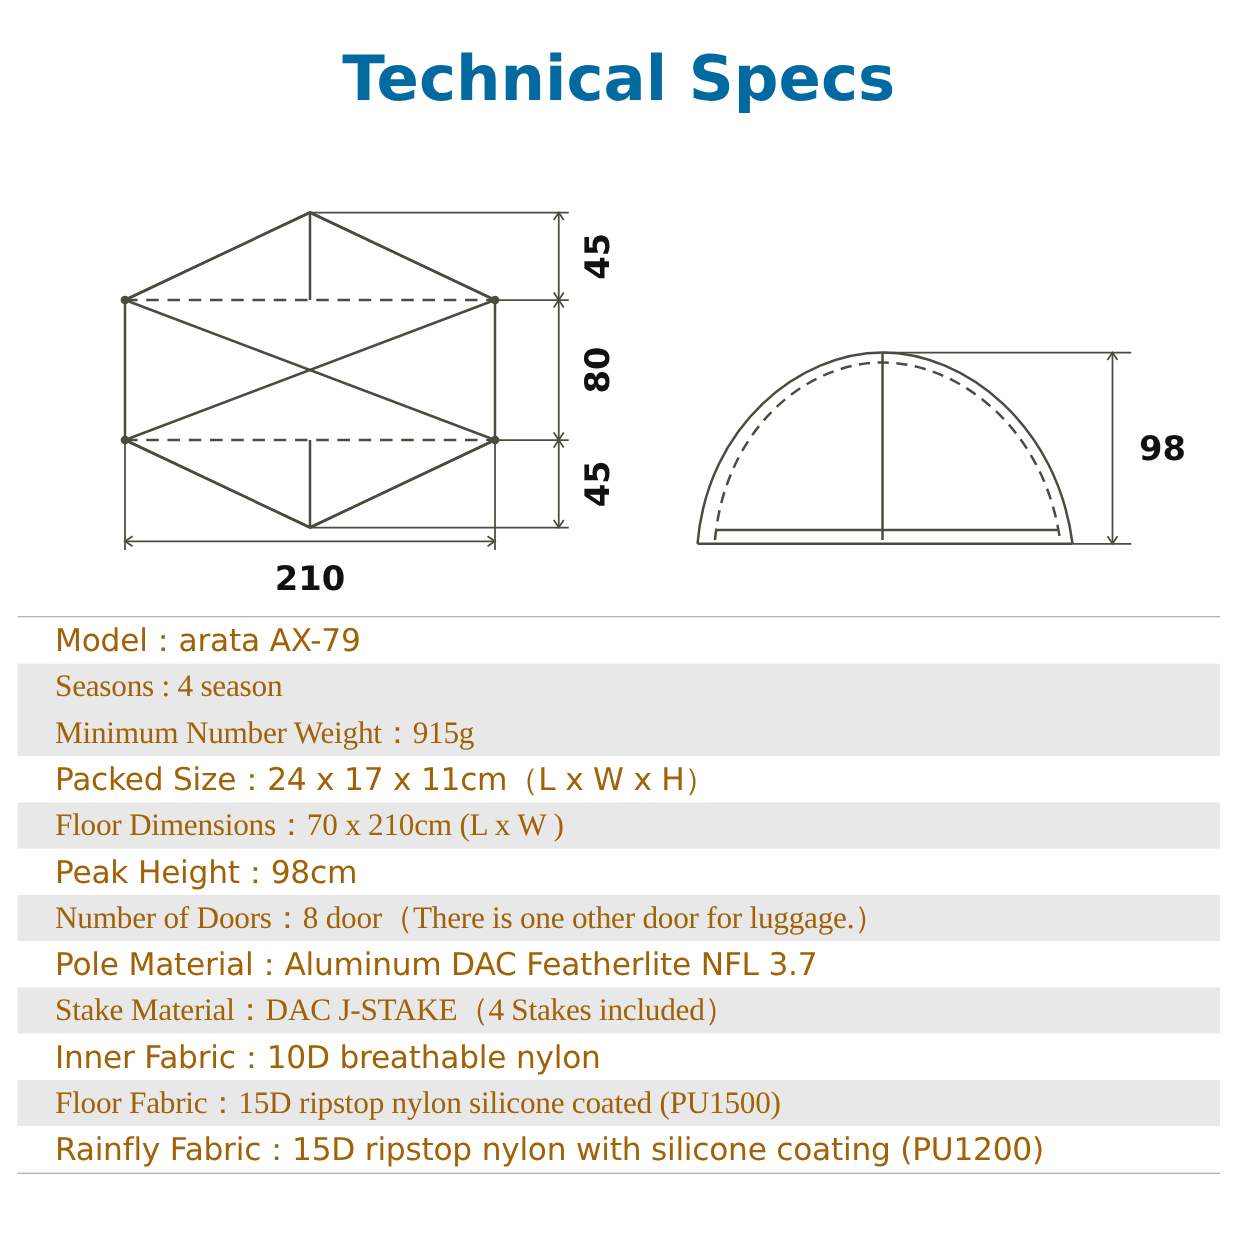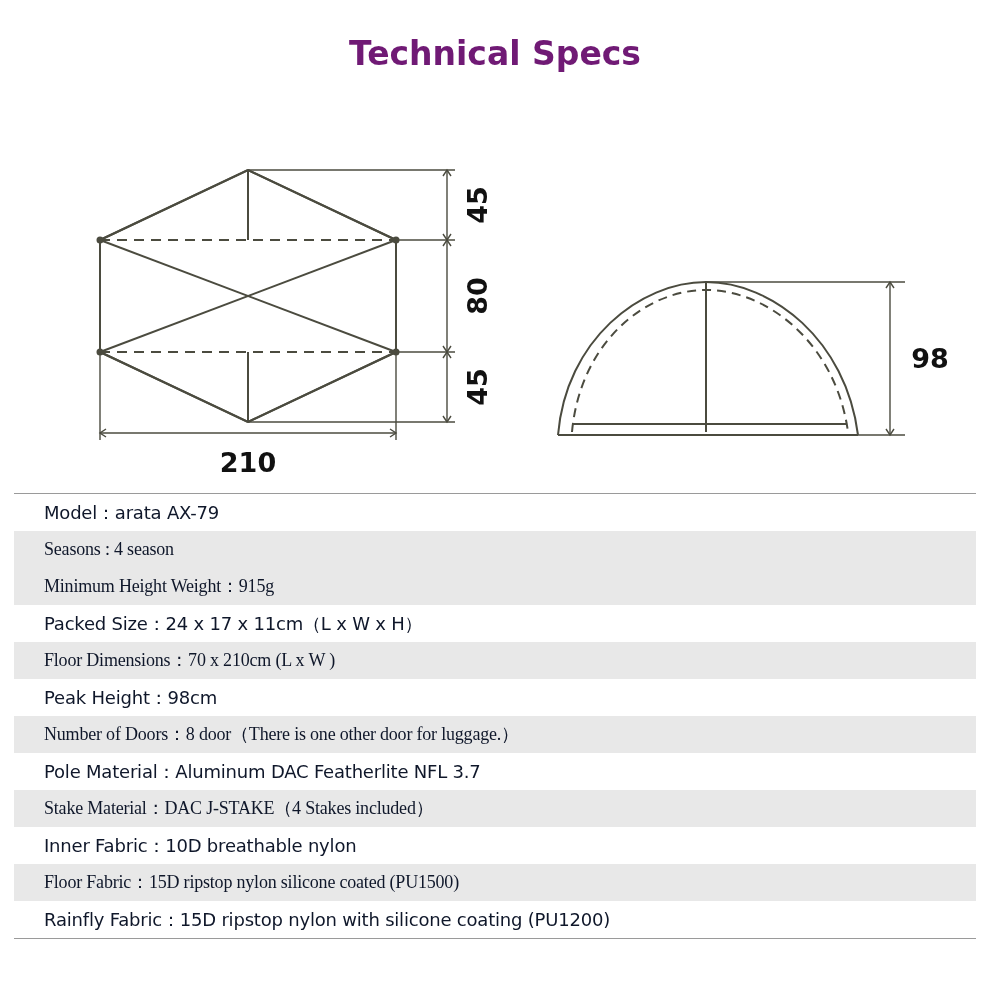--- a/index.html
+++ b/index.html
@@ -20,24 +20,24 @@
     height: 990px;
     position: relative;
     box-sizing: border-box;
   }
   .title {
     position: absolute;
     top: 34px;
     left: 0;
     width: 990px;
     text-align: center;
-    font-size: 33px;
+    font-size: 50px;
     font-weight: bold;
     letter-spacing: 0px;
-    color: #701a75;
+    color: #0369a1;
     font-family: "DejaVu Sans", sans-serif;
   }
   .diagram-area {
     position: absolute;
     top: 140px;
     left: 0;
     width: 990px;
     height: 350px;
   }
   .spec-table {
@@ -45,25 +45,25 @@
     left: 14px;
     top: 493px;
     width: 962px;
     border-top: 1px solid #9a9a9a;
     border-bottom: 1px solid #9a9a9a;
     box-sizing: border-box;
   }
   .spec-row {
     height: 37px;
     line-height: 37px;
-    font-size: 18px;
+    font-size: 25px;
     padding-left: 30px;
     box-sizing: border-box;
     white-space: nowrap;
-    color: #0f172a;
+    color: #a16207;
     letter-spacing: -0.2px;
   }
   .spec-row.shade-a { background: #ffffff; }
   .spec-row.shade-b { background: #e8e8e8; font-family: Liberation Serif, serif; }
   .dim-label {
     font-size: 27px;
     font-weight: bold;
     fill: #111111;
     font-family: "DejaVu Sans", sans-serif;
   }
@@ -145,21 +145,21 @@
         <path d="M886,289 L890,295 L894,289"></path>
       </g>
 
       <text class="dim-label" x="930" y="228" text-anchor="middle">98</text>
     </svg>
   </div>
 
   <div class="spec-table">
     <div class="spec-row shade-a">Model：arata AX-79</div>
     <div class="spec-row shade-b">Seasons : 4 season</div>
-    <div class="spec-row shade-b">Minimum Height Weight：915g</div>
+    <div class="spec-row shade-b">Minimum Number Weight：915g</div>
     <div class="spec-row shade-a">Packed Size：24 x 17 x 11cm（L x W x H）</div>
     <div class="spec-row shade-b">Floor Dimensions：70 x 210cm (L x W )</div>
     <div class="spec-row shade-a">Peak Height：98cm</div>
     <div class="spec-row shade-b">Number of Doors：8 door（There is one other door for luggage.）</div>
     <div class="spec-row shade-a">Pole Material：Aluminum DAC Featherlite NFL 3.7</div>
     <div class="spec-row shade-b">Stake Material：DAC J-STAKE（4 Stakes included）</div>
     <div class="spec-row shade-a">Inner Fabric：10D breathable nylon</div>
     <div class="spec-row shade-b">Floor Fabric：15D ripstop nylon silicone coated (PU1500)</div>
     <div class="spec-row shade-a">Rainfly Fabric：15D ripstop nylon with silicone coating (PU1200)</div>
   </div>

